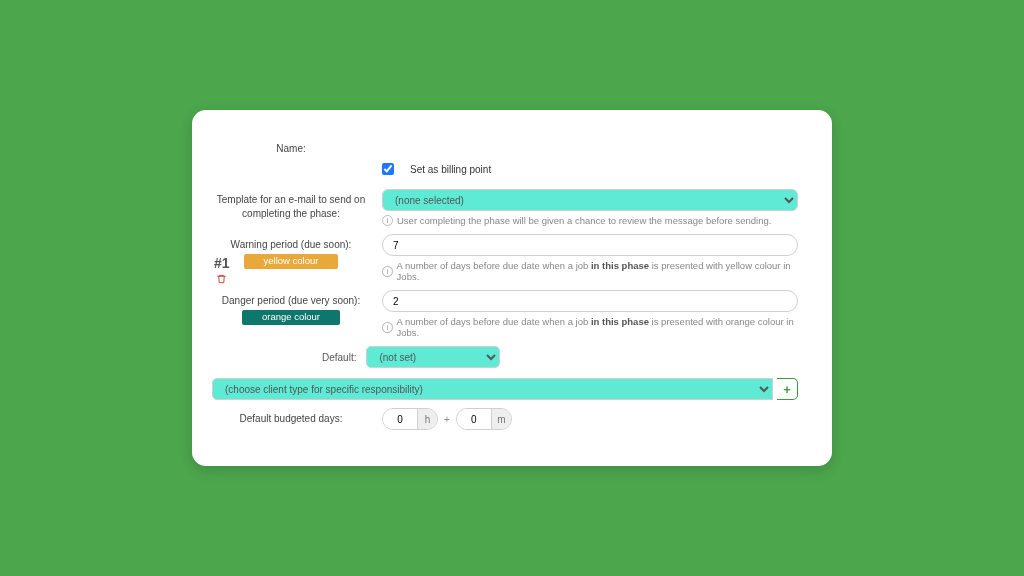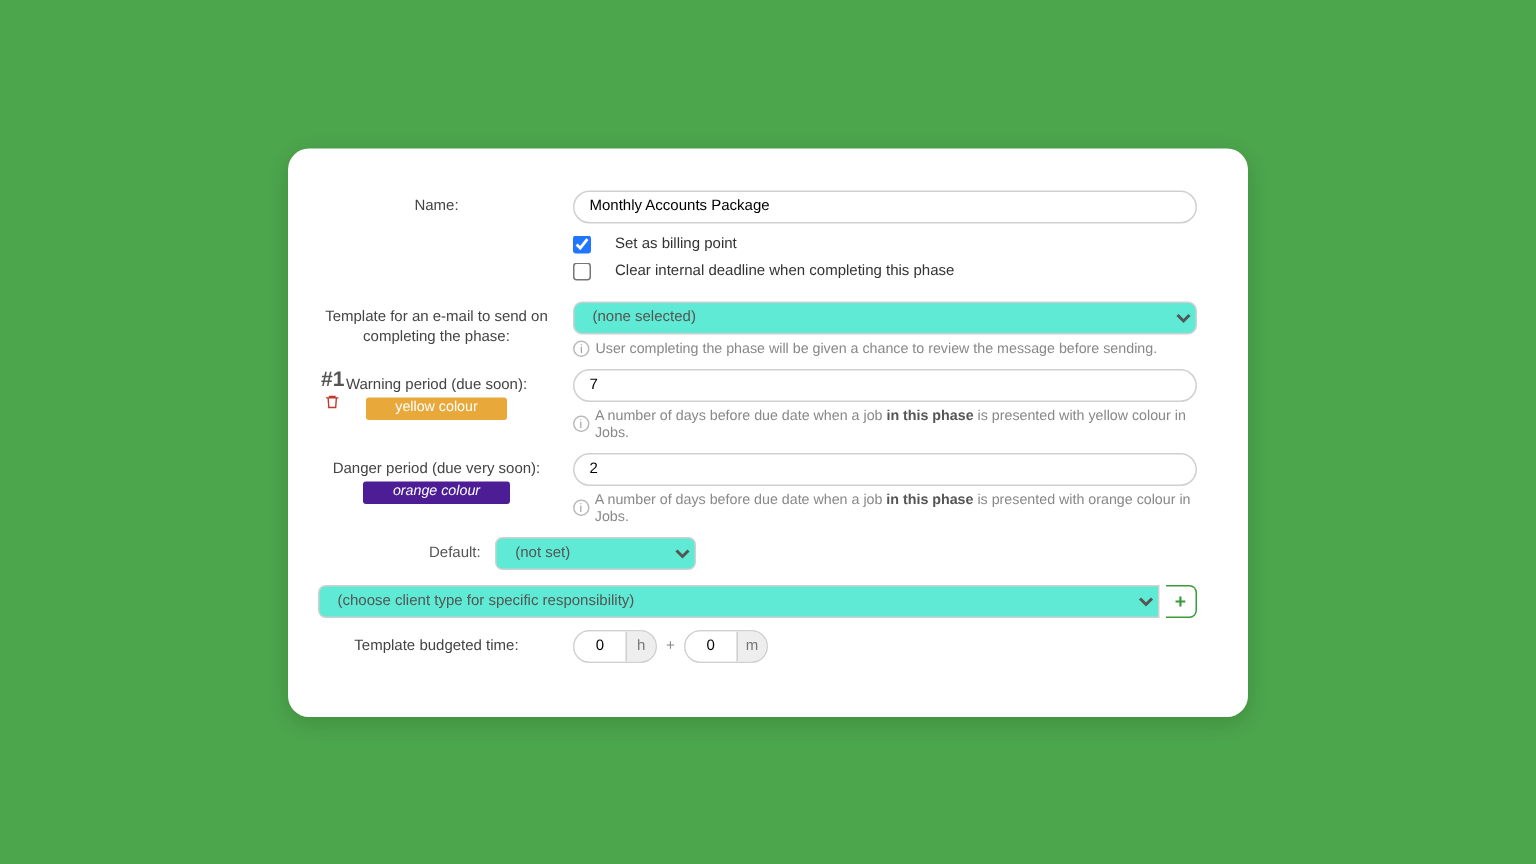--- a/index.html
+++ b/index.html
@@ -108,31 +108,31 @@
   }
   .badge {
     display: inline-block;
     color: #fff;
     font-size: 9.5px;
     padding: 1px 20px;
     border-radius: 2px;
     margin-top: 2px;
   }
   .badge.yellow { background: #e8a83a; }
-  .badge.orange { background: #4c1d95; font-style: italic; }
+  .badge.orange { background: #0f766e; }
   .resp-default {
     display: flex;
     align-items: center;
     gap: 10px;
   }
   .resp-default .dlab {
     color: #555;
     text-align: left;
     flex: 0 0 auto;
-    margin-left: 74px;
+    margin-left: 110px;
   }
   .resp-default .select { width: 134px; border-radius: 5px; }
   .resp-combo {
     display: flex;
     align-items: flex-start;
     gap: 4px;
     margin-top: 10px;
   }
   .resp-combo .select {
     border-radius: 5px 0 0 5px;
@@ -191,35 +191,28 @@
     <div class="seq">#1</div>
     <div class="trash">
       <svg width="11" height="12" viewBox="0 0 24 24" fill="none" stroke="currentColor" stroke-width="2">
         <path d="M3 6h18M8 6V4h8v2M6 6l1 14h10l1-14"></path>
         </svg>
     </div>
   </div>
 
   <div class="row">
     <div class="lbl">Name:</div>
-    <div class="fld">
-      <input class="text-input" value="Monthly Accounts Package" style="">
-    </div>
   </div>
 
   <div class="row">
     <div class="lbl"></div>
     <div class="fld">
       <div class="check-row">
         <input type="checkbox" checked="" style="">
         <span>Set as billing point</span>
-      </div>
-      <div class="check-row">
-        <input type="checkbox" style="">
-        <span>Clear internal deadline when completing this phase</span>
       </div>
     </div>
   </div>
 
   <div class="row">
     <div class="lbl">Template for an e-mail to send on completing the phase:</div>
     <div class="fld">
       <select class="select">
         <option>(none selected)</option>
       </select>
@@ -273,21 +266,21 @@
       <div class="resp-combo">
         <select class="select">
           <option>(choose client type for specific responsibility)</option>
         </select>
         <button class="add-btn">+</button>
       </div>
     </div>
   </div>
 
   <div class="row" style="margin-top:6px;">
-    <div class="lbl">Template budgeted time:</div>
+    <div class="lbl">Default budgeted days:</div>
     <div class="fld">
       <div class="time-group">
         <div class="num-pill">
           <input value="0" style="">
           <span class="unit">h</span>
         </div>
         <span class="plus-sep">+</span>
         <div class="num-pill">
           <input value="0" style="">
           <span class="unit">m</span>

